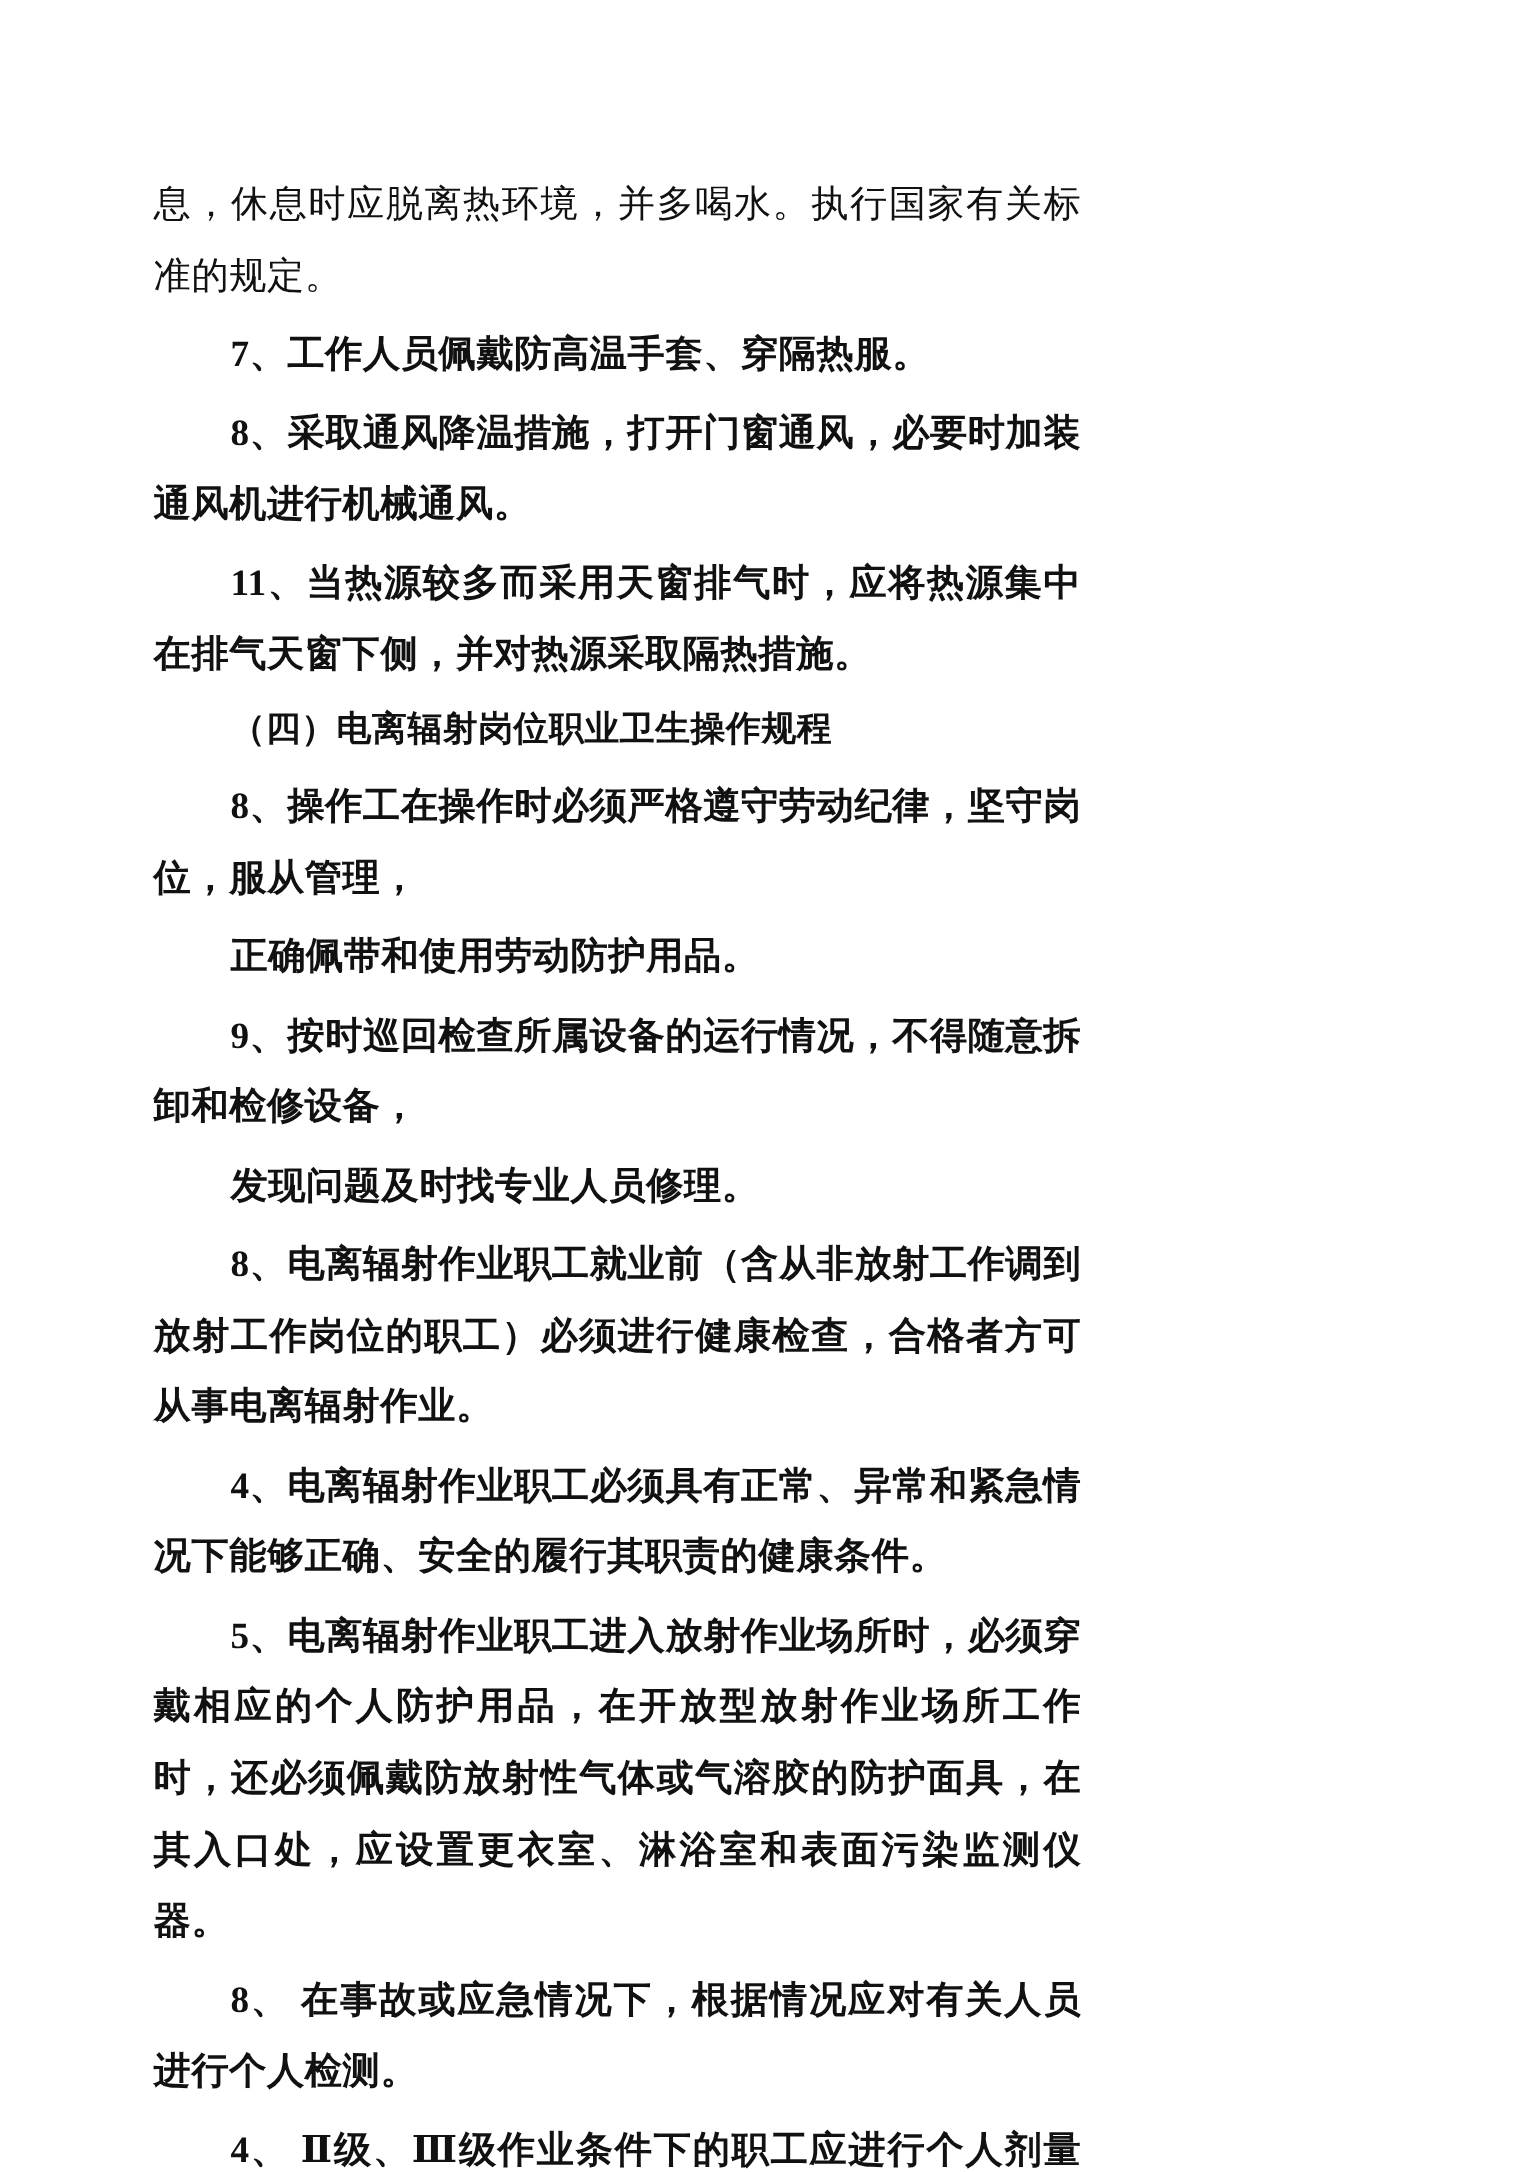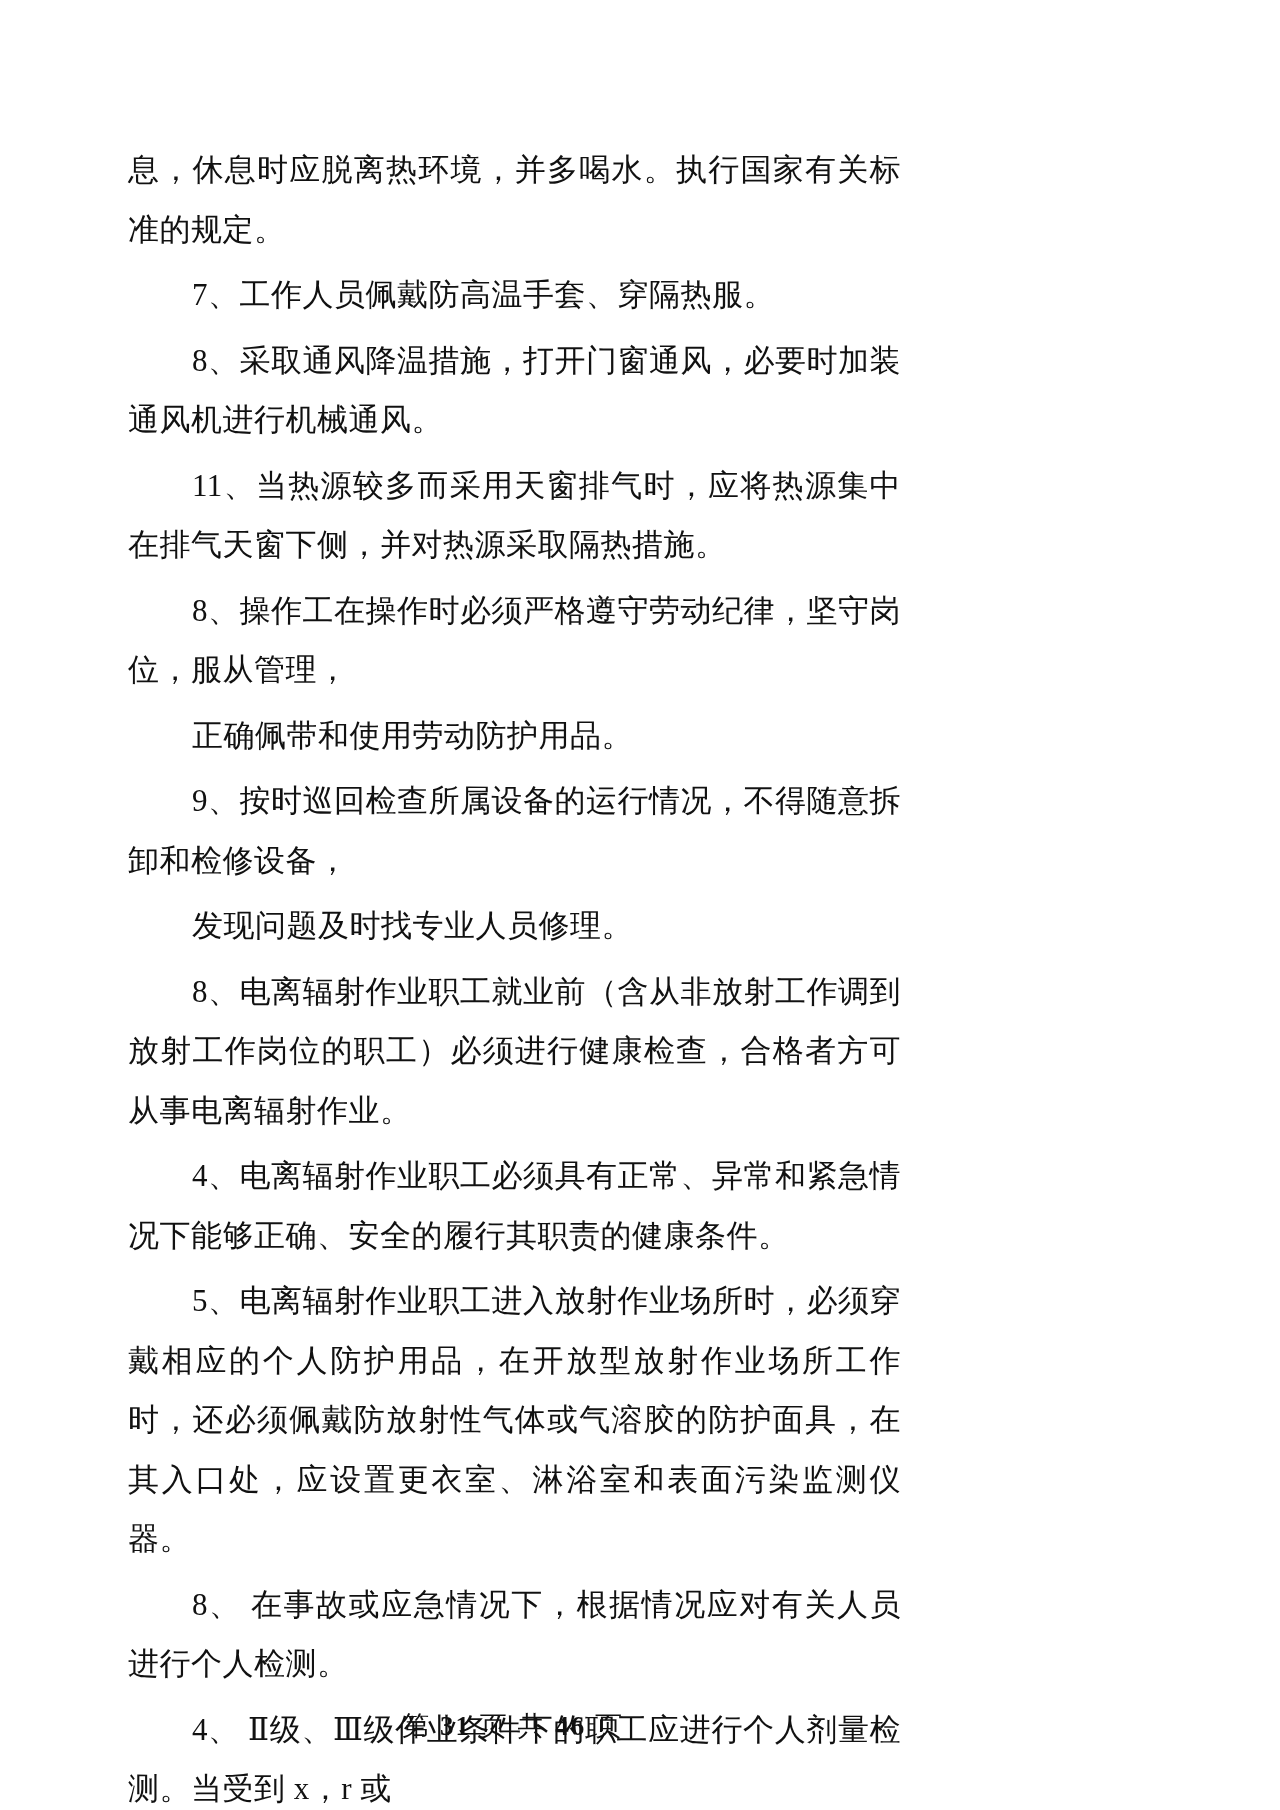--- a/index.html
+++ b/index.html
@@ -29,20 +29,21 @@
     letter-spacing: 0.5px;
     color: #111;
   }
   p.para {
     margin: 0 0 6px 0;
     text-align: justify;
     text-justify: inter-ideograph;
   }
   p.indent {
     text-indent: 64px;
+    font-weight: bold;
   }
   p.heading {
     text-indent: 64px;
     font-weight: bold;
     font-size: 29px;
     margin: 4px 0 6px 0;
     letter-spacing: 0.5px;
   }
   .footer {
     position: absolute;
@@ -68,20 +69,21 @@
     <p class="para">息，休息时应脱离热环境，并多喝水。执行国家有关标准的规定。</p>
 
     <p class="para indent">7、工作人员佩戴防高温手套、穿隔热服。</p>
 
     <p class="para indent">8、采取通风降温措施，打开门窗通风，必要时加装通风机进行机械通风。</p>
 
 
 
     <p class="para indent">11、当热源较多而采用天窗排气时，应将热源集中在排气天窗下侧，并对热源采取隔热措施。</p>
 
+    <p class="para heading">（四）电离辐射岗位职业卫生操作规程</p>
 
     <p class="para indent">8、操作工在操作时必须严格遵守劳动纪律，坚守岗位，服从管理，</p>
 
     <p class="para indent">正确佩带和使用劳动防护用品。</p>
 
     <p class="para indent">9、按时巡回检查所属设备的运行情况，不得随意拆卸和检修设备，</p>
 
     <p class="para indent">发现问题及时找专业人员修理。</p>
 
     <p class="para indent">8、电离辐射作业职工就业前（含从非放射工作调到放射工作岗位的职工）必须进行健康检查，合格者方可从事电离辐射作业。</p>
@@ -89,20 +91,13 @@
     <p class="para indent">4、电离辐射作业职工必须具有正常、异常和紧急情况下能够正确、安全的履行其职责的健康条件。</p>
 
     <p class="para indent">5、电离辐射作业职工进入放射作业场所时，必须穿戴相应的个人防护用品，在开放型放射作业场所工作时，还必须佩戴防放射性气体或气溶胶的防护面具，在其入口处，应设置更衣室、淋浴室和表面污染监测仪器。</p>
 
     <p class="para indent">8、 在事故或应急情况下，根据情况应对有关人员进行个人检测。</p>
 
     <p class="para indent">4、 Ⅱ级、Ⅲ级作业条件下的职工应进行个人剂量检测。当受到 x，r 或</p>
 
   </div>
 
-  <div class="footer">
-    <span>第</span>
-    <span class="num">31</span>
-    <span>页 共</span>
-    <span class="num">46</span>
-    <span>页</span>
-  </div>
 </div>
 
 </body></html>

